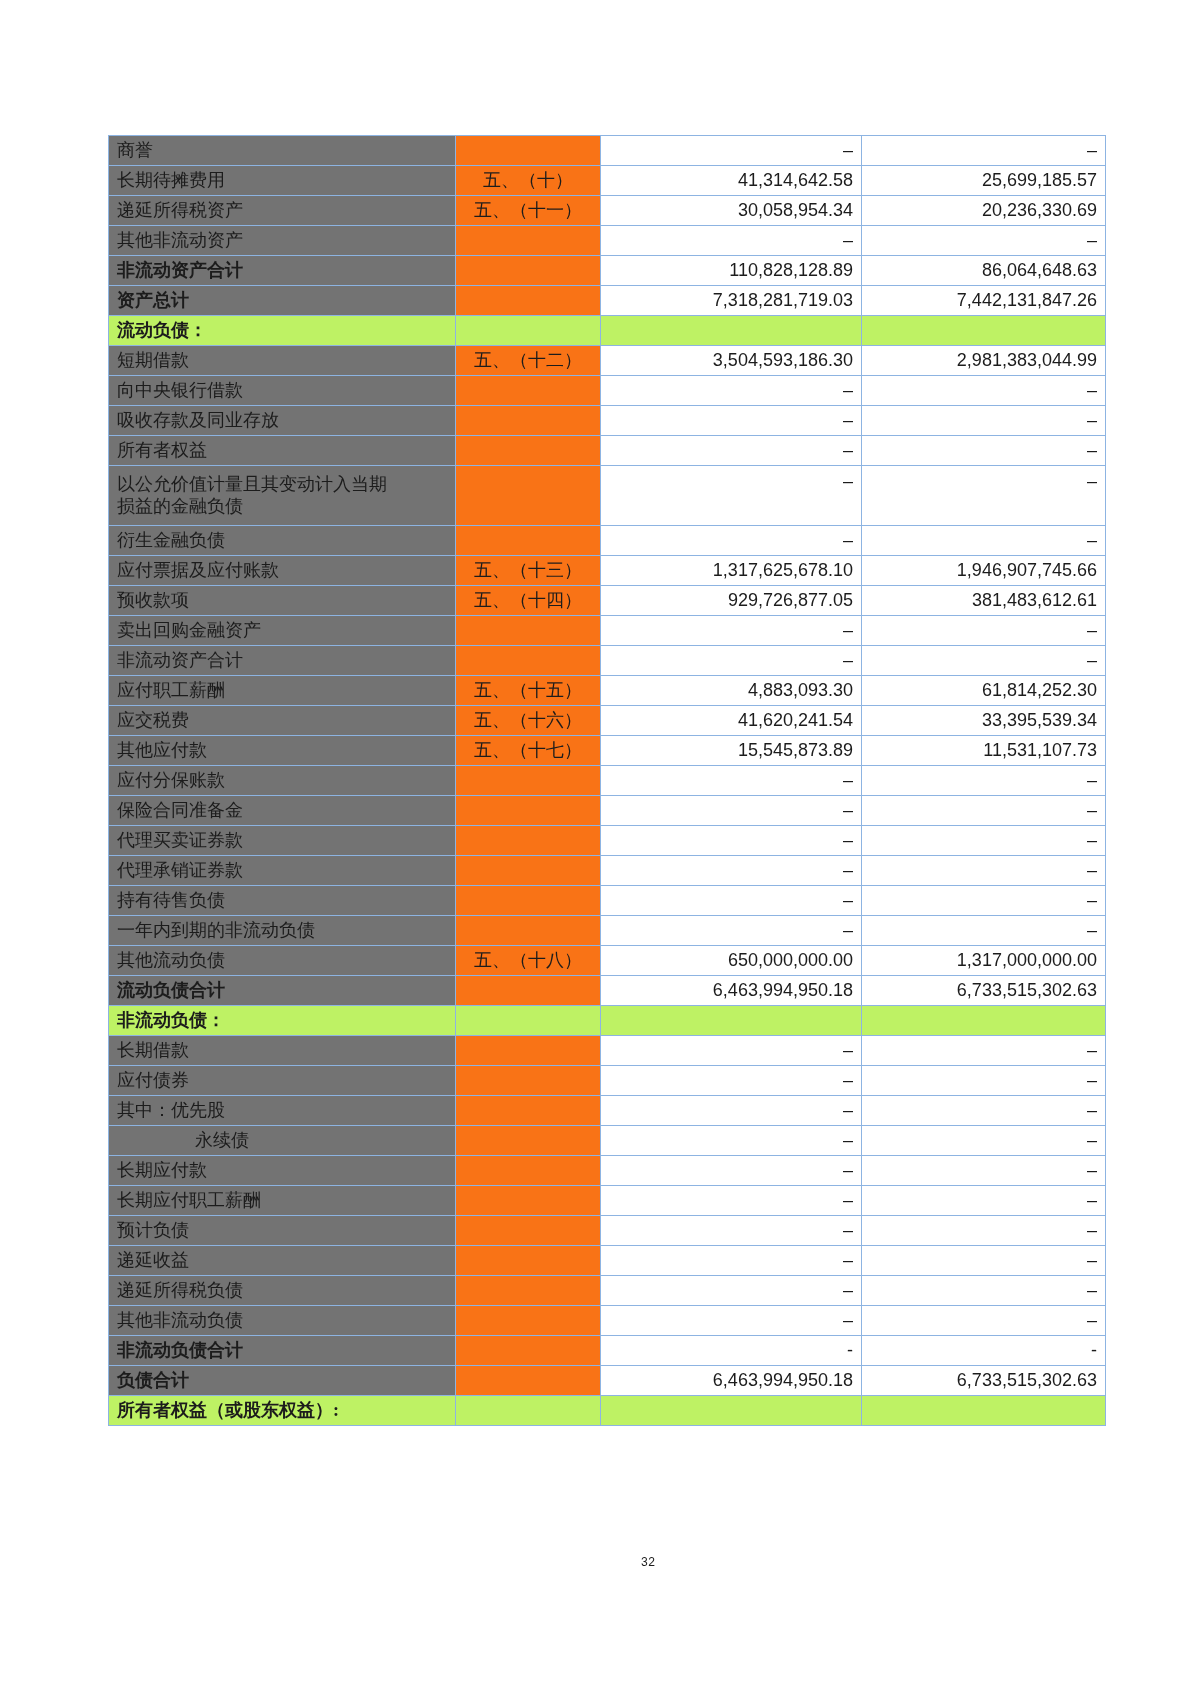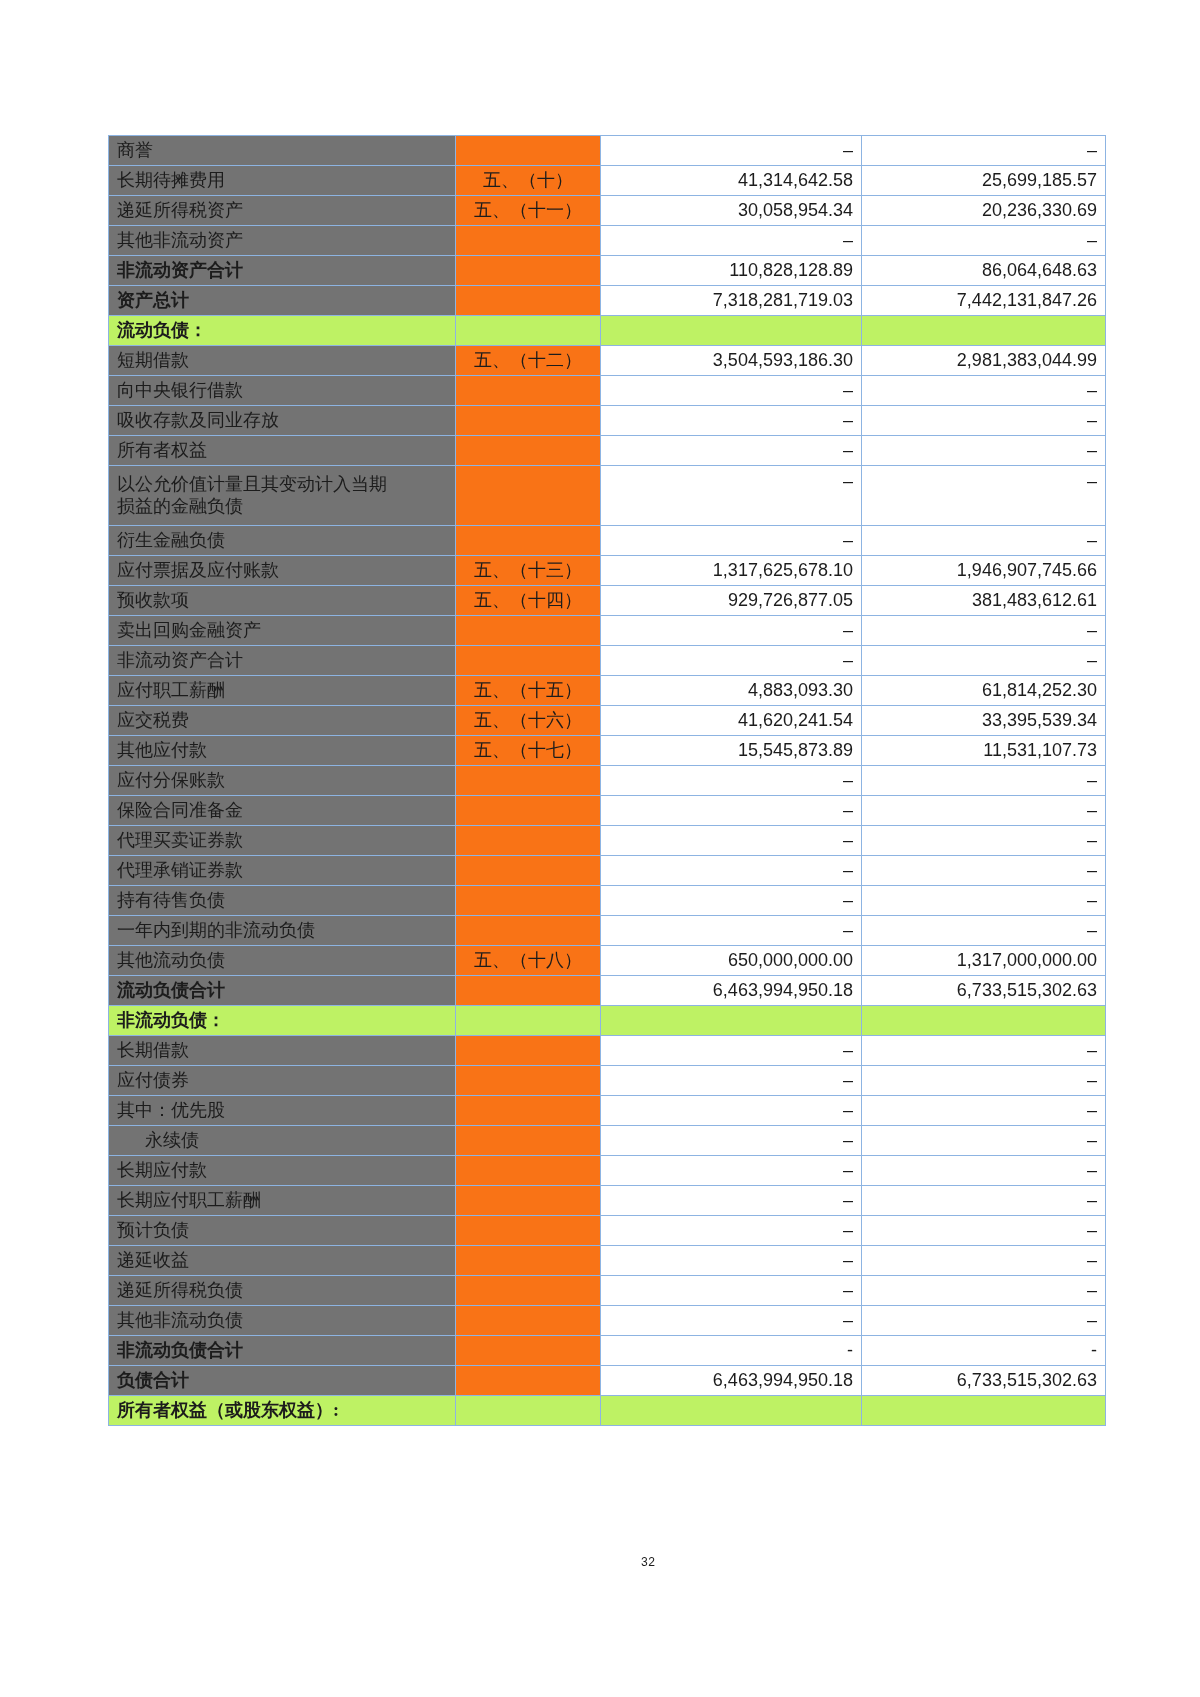--- a/index.html
+++ b/index.html
@@ -62,21 +62,21 @@
   }
   tr.row-item-tall .cell-label {
     white-space: pre-line;
   }
   tr.row-item-tall .cell-note,
   tr.row-item-tall .cell-num {
     vertical-align: top;
     padding-top: 5px;
   }
   tr.row-item-indent .cell-label {
-    padding-left: 36px;
+    padding-left: 86px;
   }
   .page-number {
     position: absolute;
     top: 1556px;
     left: 648px;
     transform: translateX(-50%);
     font-family: Liberation Mono, monospace;
     font-size: 12px;
     color: #1c1c1c;
   }

